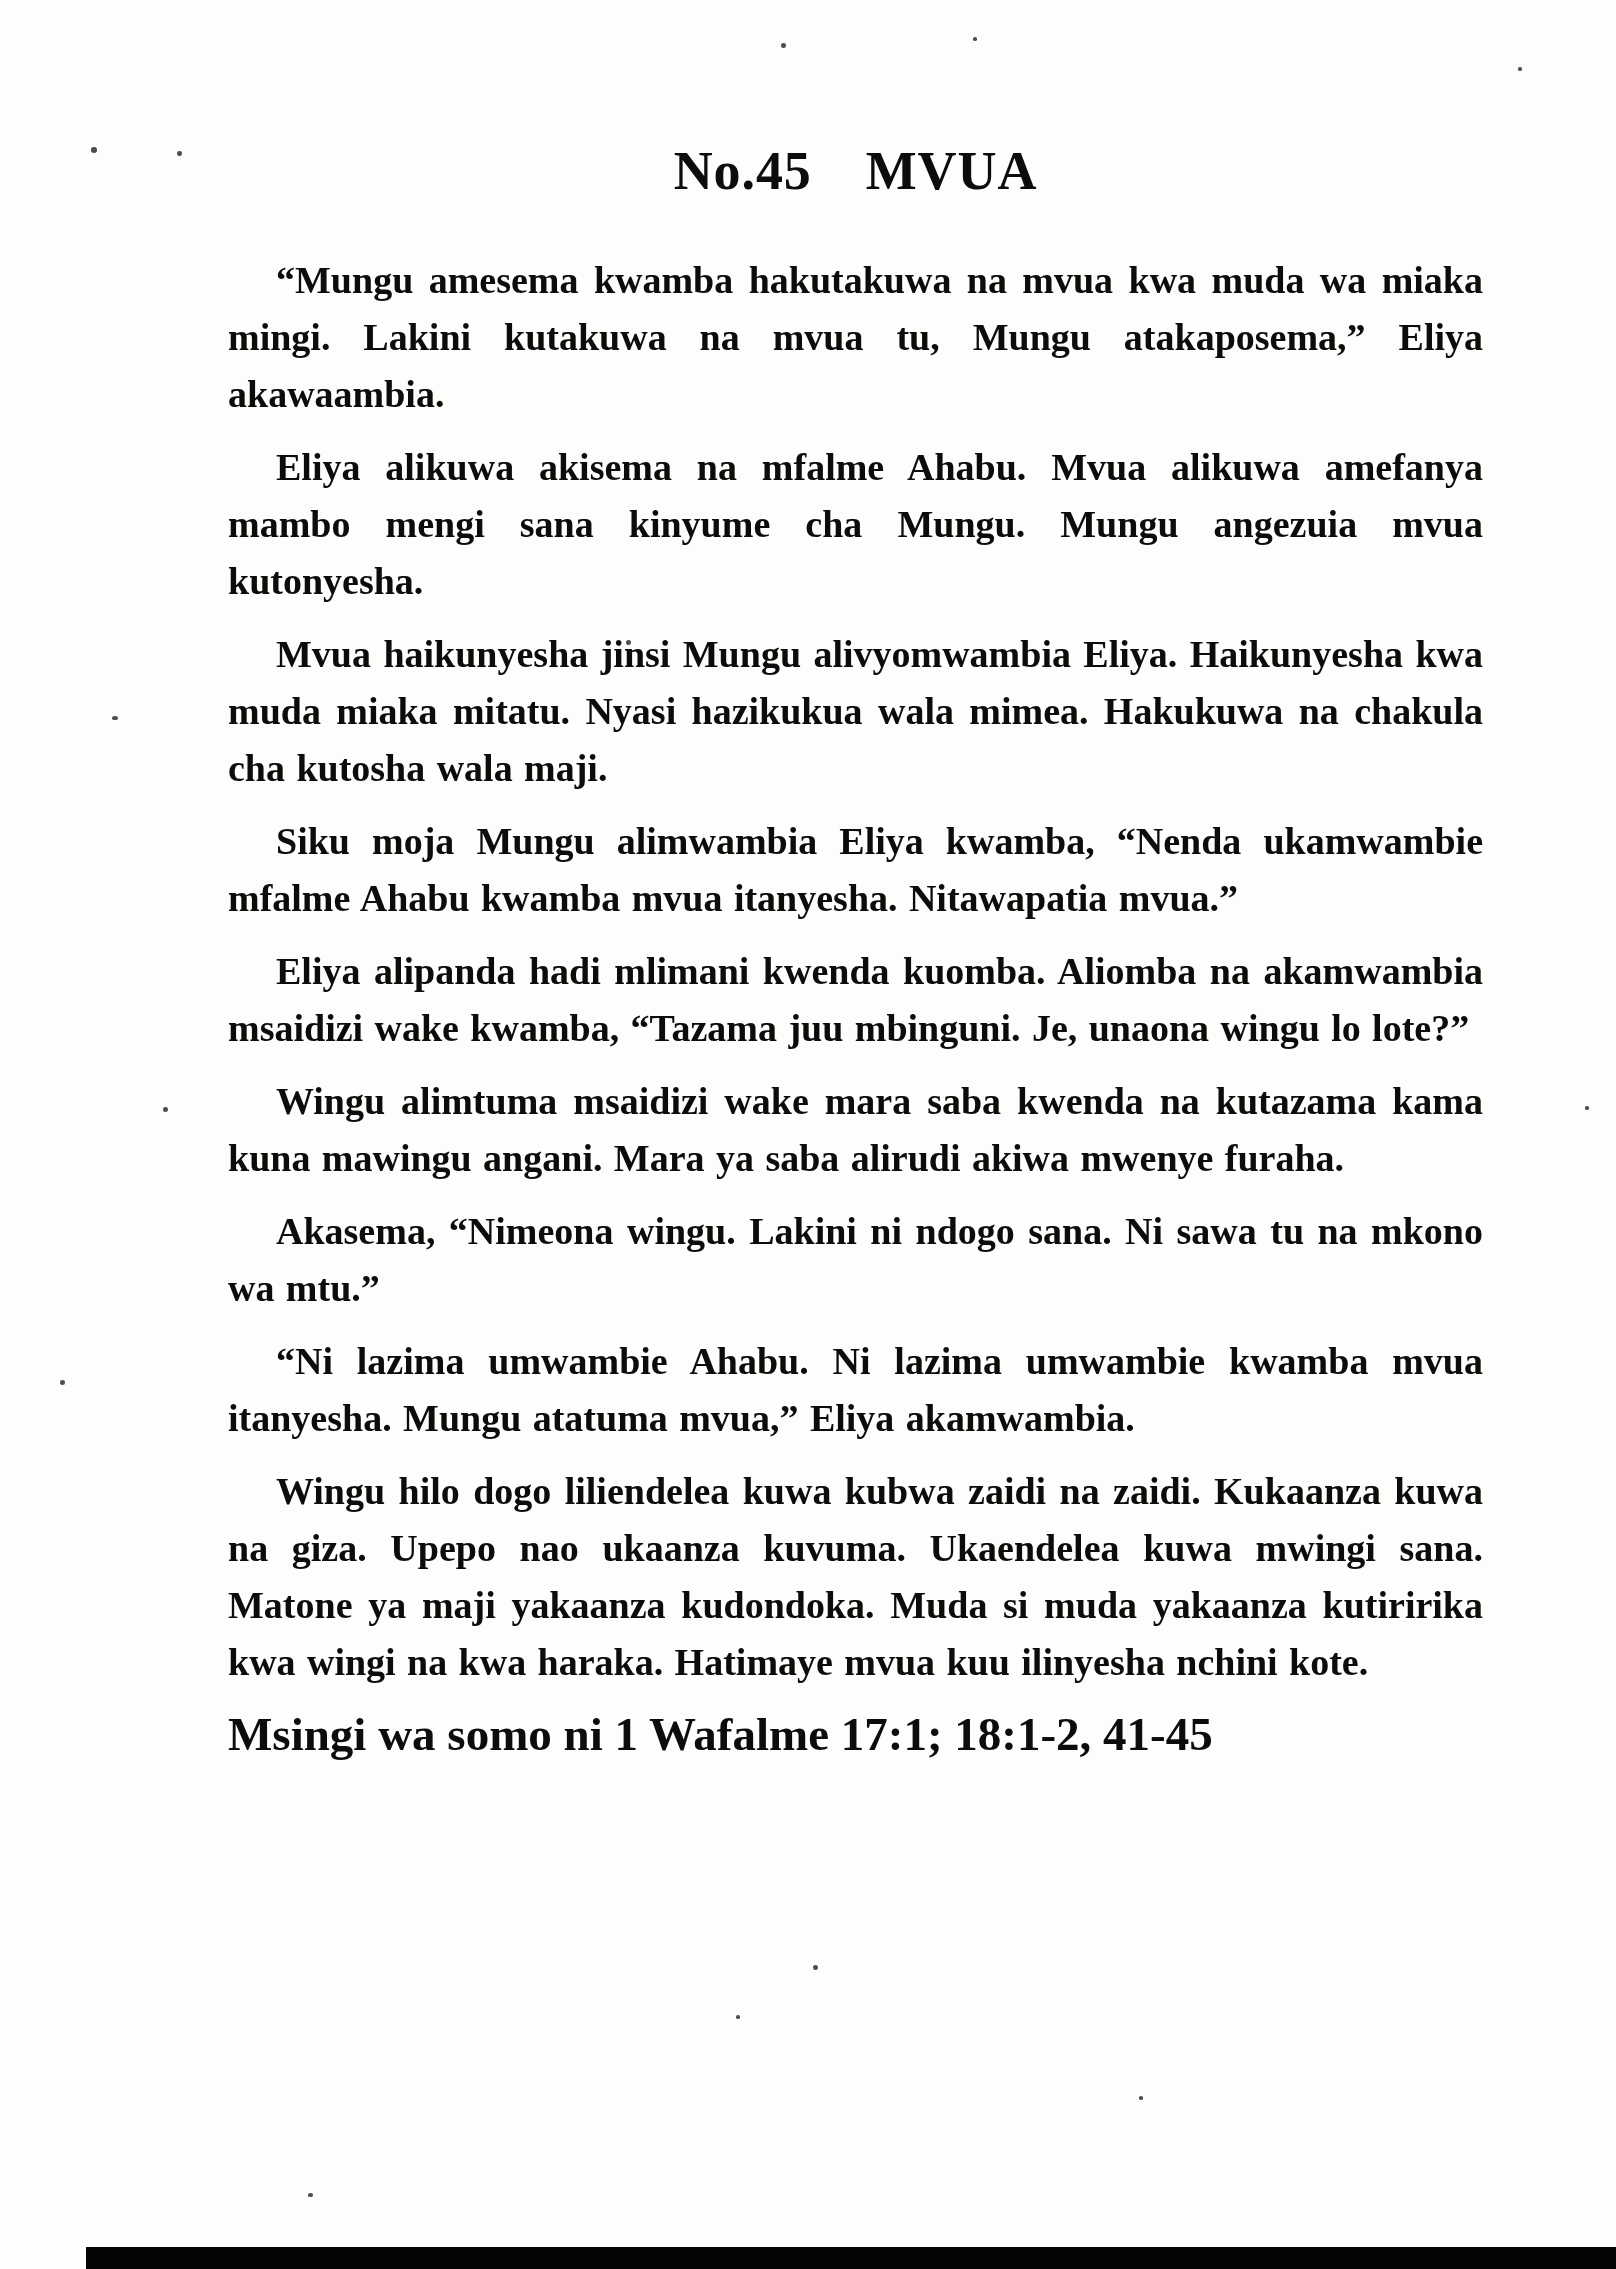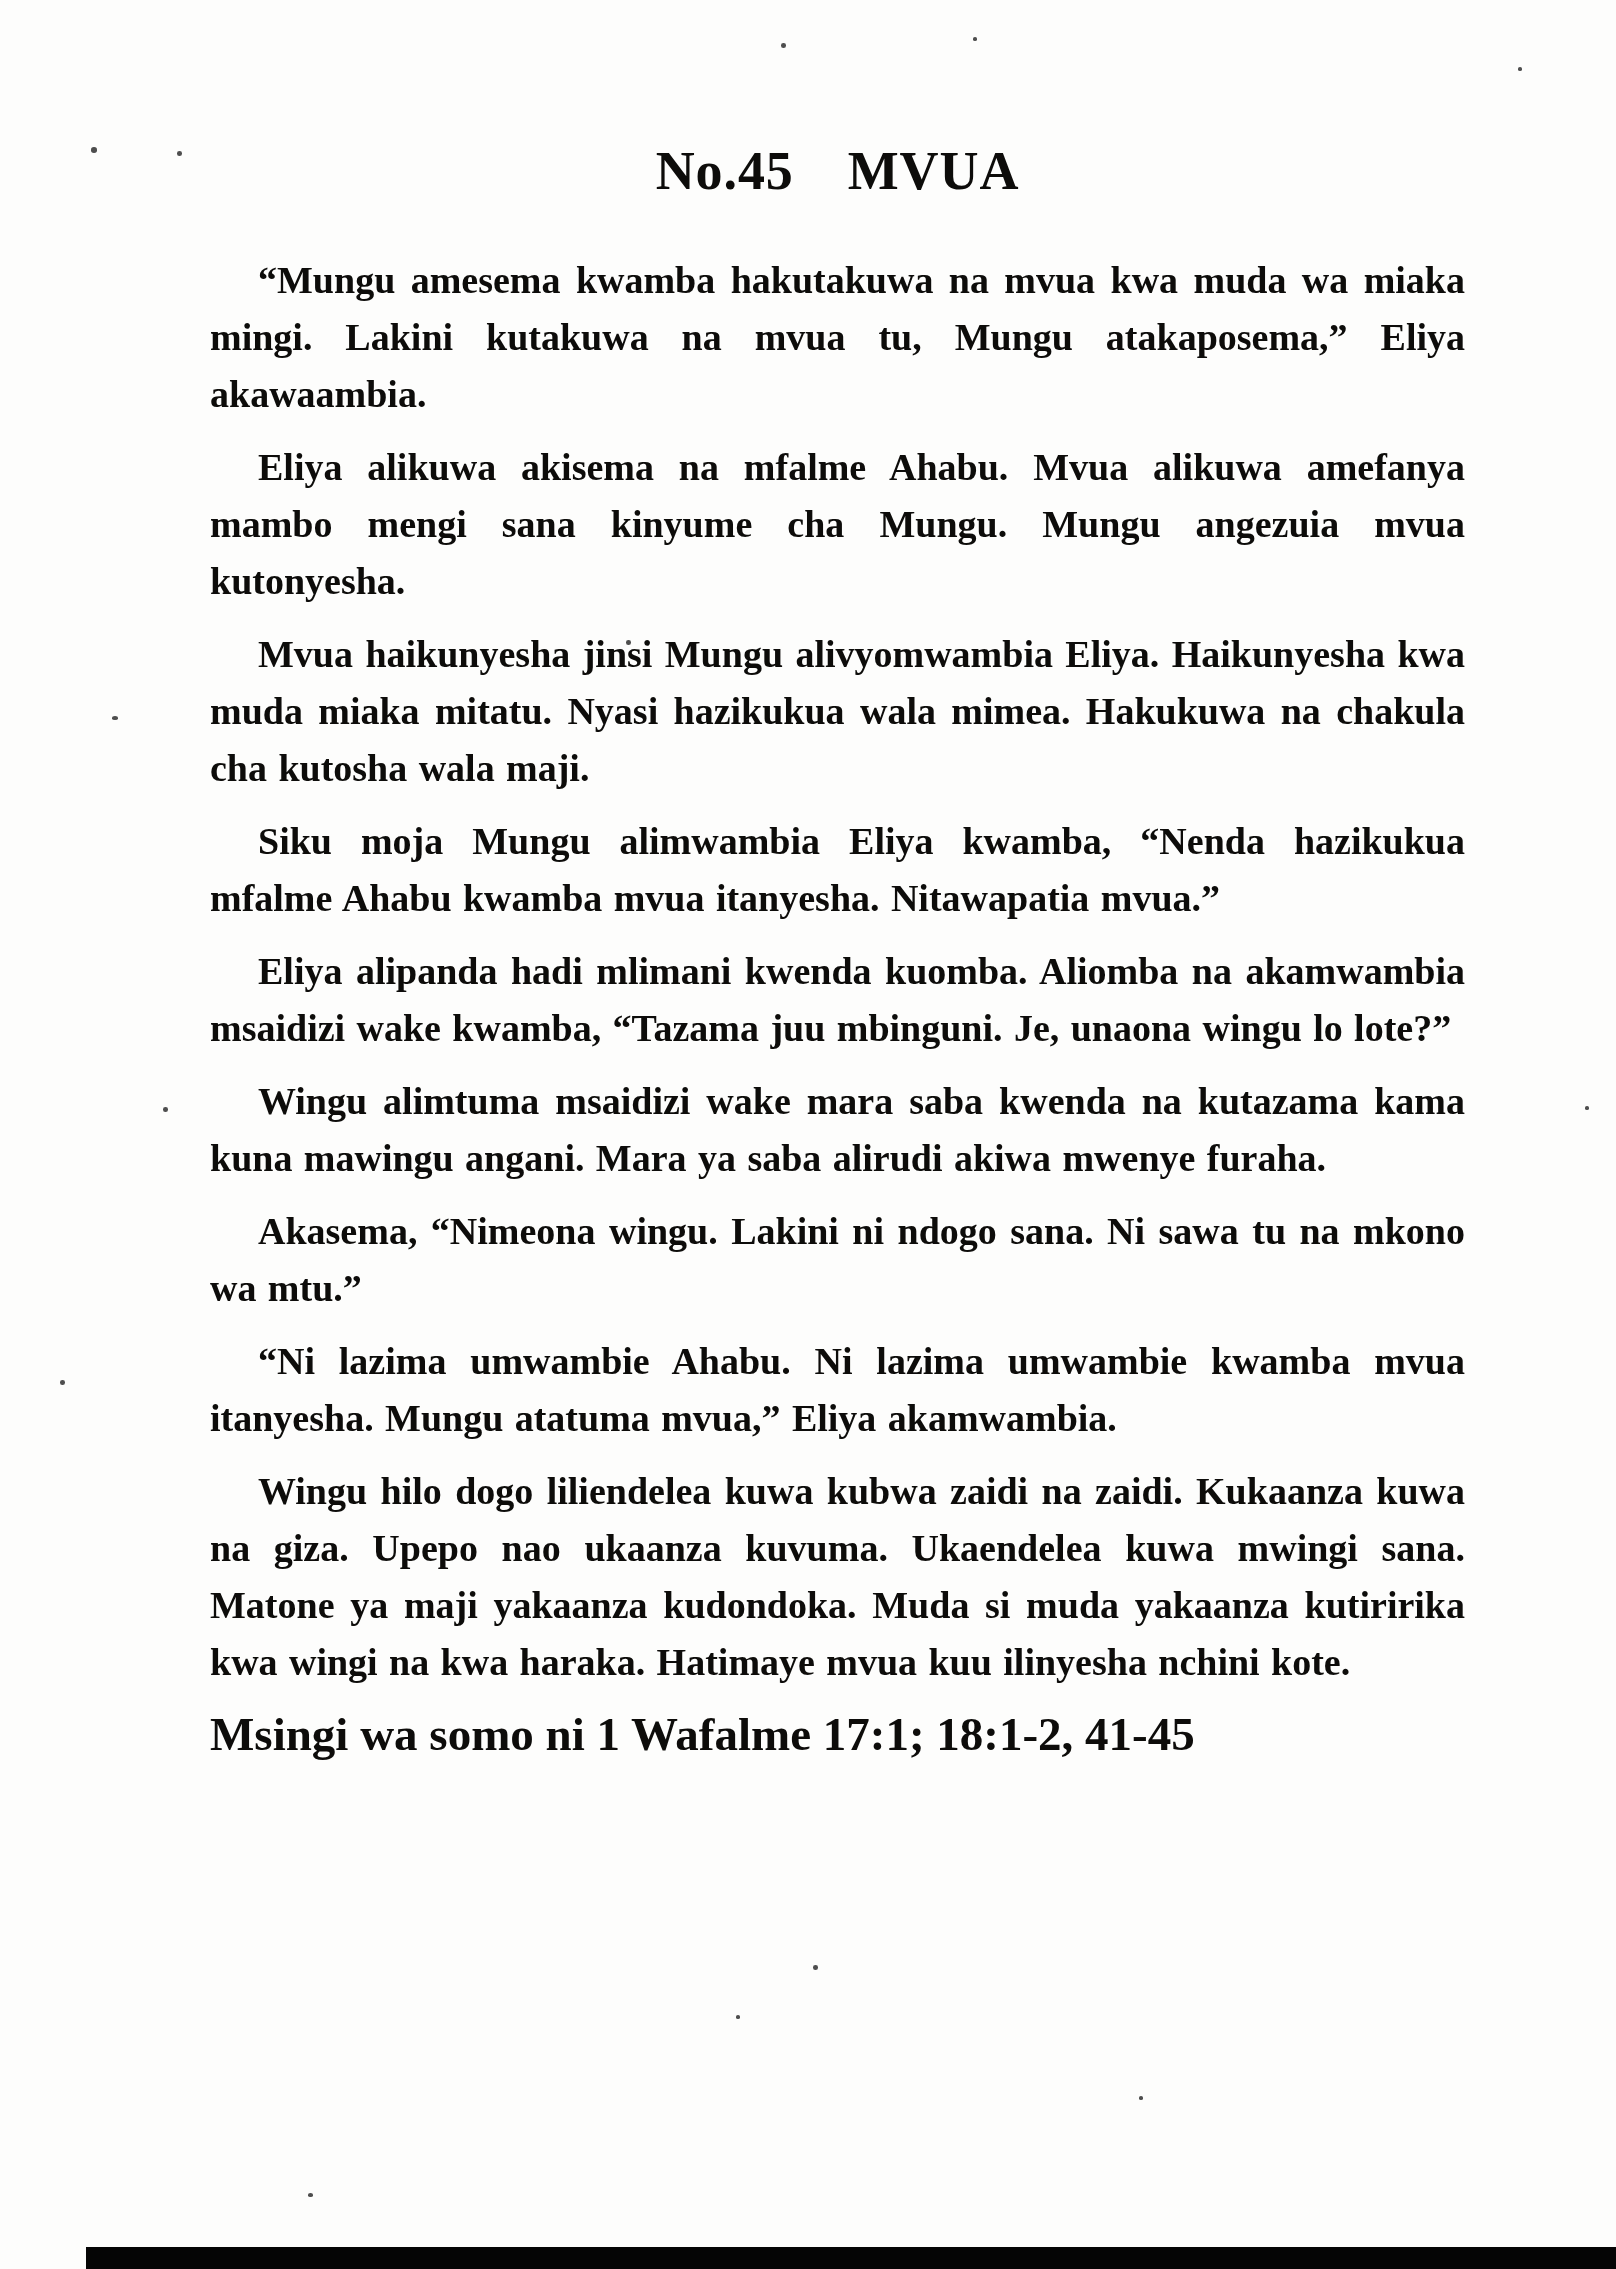--- a/index.html
+++ b/index.html
@@ -6,21 +6,21 @@
   body {
     width:1616px; height:2269px;
     background:#fdfdfc;
     position:relative;
     overflow:hidden;
     font-family:"Liberation Serif", "DejaVu Serif", serif;
     color:#0d0c0a;
   }
   .page {
     position:absolute;
-    left:210px; top:140px;
+    left:228px; top:140px;
     width:1255px;
   }
   .title {
     font-size:54px;
     font-weight:bold;
     text-align:center;
     margin:0 0 50px 0;
     letter-spacing:0.9px;
     white-space:nowrap;
   }
@@ -55,21 +55,21 @@
 </style>
 </head>
 <body style="color: rgb(13, 12, 10); background: rgb(253, 253, 252);">
 
 <div class="page">
   <h1 class="title"><span>No.45</span><span class="title-gap"></span><span>MVUA</span></h1>
 
   <p class="para">“Mungu amesema kwamba hakutakuwa na mvua kwa muda wa miaka mingi. Lakini kutakuwa na mvua tu, Mungu atakaposema,” Eliya akawaambia.</p>
   <p class="para">Eliya alikuwa akisema na mfalme Ahabu. Mvua alikuwa amefanya mambo mengi sana kinyume cha Mungu. Mungu angezuia mvua kutonyesha.</p>
   <p class="para">Mvua haikunyesha jinsi Mungu alivyomwambia Eliya. Haikunyesha kwa muda miaka mitatu. Nyasi hazikukua wala mimea. Hakukuwa na chakula cha kutosha wala maji.</p>
-  <p class="para">Siku moja Mungu alimwambia Eliya kwamba, “Nenda hazikukua mfalme Ahabu kwamba mvua itanyesha. Nitawapatia mvua.”</p>
+  <p class="para">Siku moja Mungu alimwambia Eliya kwamba, “Nenda ukamwambie mfalme Ahabu kwamba mvua itanyesha. Nitawapatia mvua.”</p>
   <p class="para">Eliya alipanda hadi mlimani kwenda kuomba. Aliomba na akamwambia msaidizi wake kwamba, “Tazama juu mbinguni. Je, unaona wingu lo lote?”</p>
   <p class="para">Wingu alimtuma msaidizi wake mara saba kwenda na kutazama kama kuna mawingu angani. Mara ya saba alirudi akiwa mwenye furaha.</p>
   <p class="para">Akasema, “Nimeona wingu. Lakini ni ndogo sana. Ni sawa tu na mkono wa mtu.”</p>
   <p class="para">“Ni lazima umwambie Ahabu. Ni lazima umwambie kwamba mvua itanyesha. Mungu atatuma mvua,” Eliya akamwambia.</p>
   <p class="para">Wingu hilo dogo liliendelea kuwa kubwa zaidi na zaidi. Kukaanza kuwa na giza. Upepo nao ukaanza kuvuma. Ukaendelea kuwa mwingi sana. Matone ya maji yakaanza kudondoka. Muda si muda yakaanza kutiririka kwa wingi na kwa haraka. Hatimaye mvua kuu ilinyesha nchini kote.</p>
 
   <div class="footer">Msingi wa somo ni 1 Wafalme 17:1; 18:1-2, 41-45</div>
 </div>
 
 <div class="speck" style="left:781px; top:43px; width:4.7px; height:4.7px;"></div>

